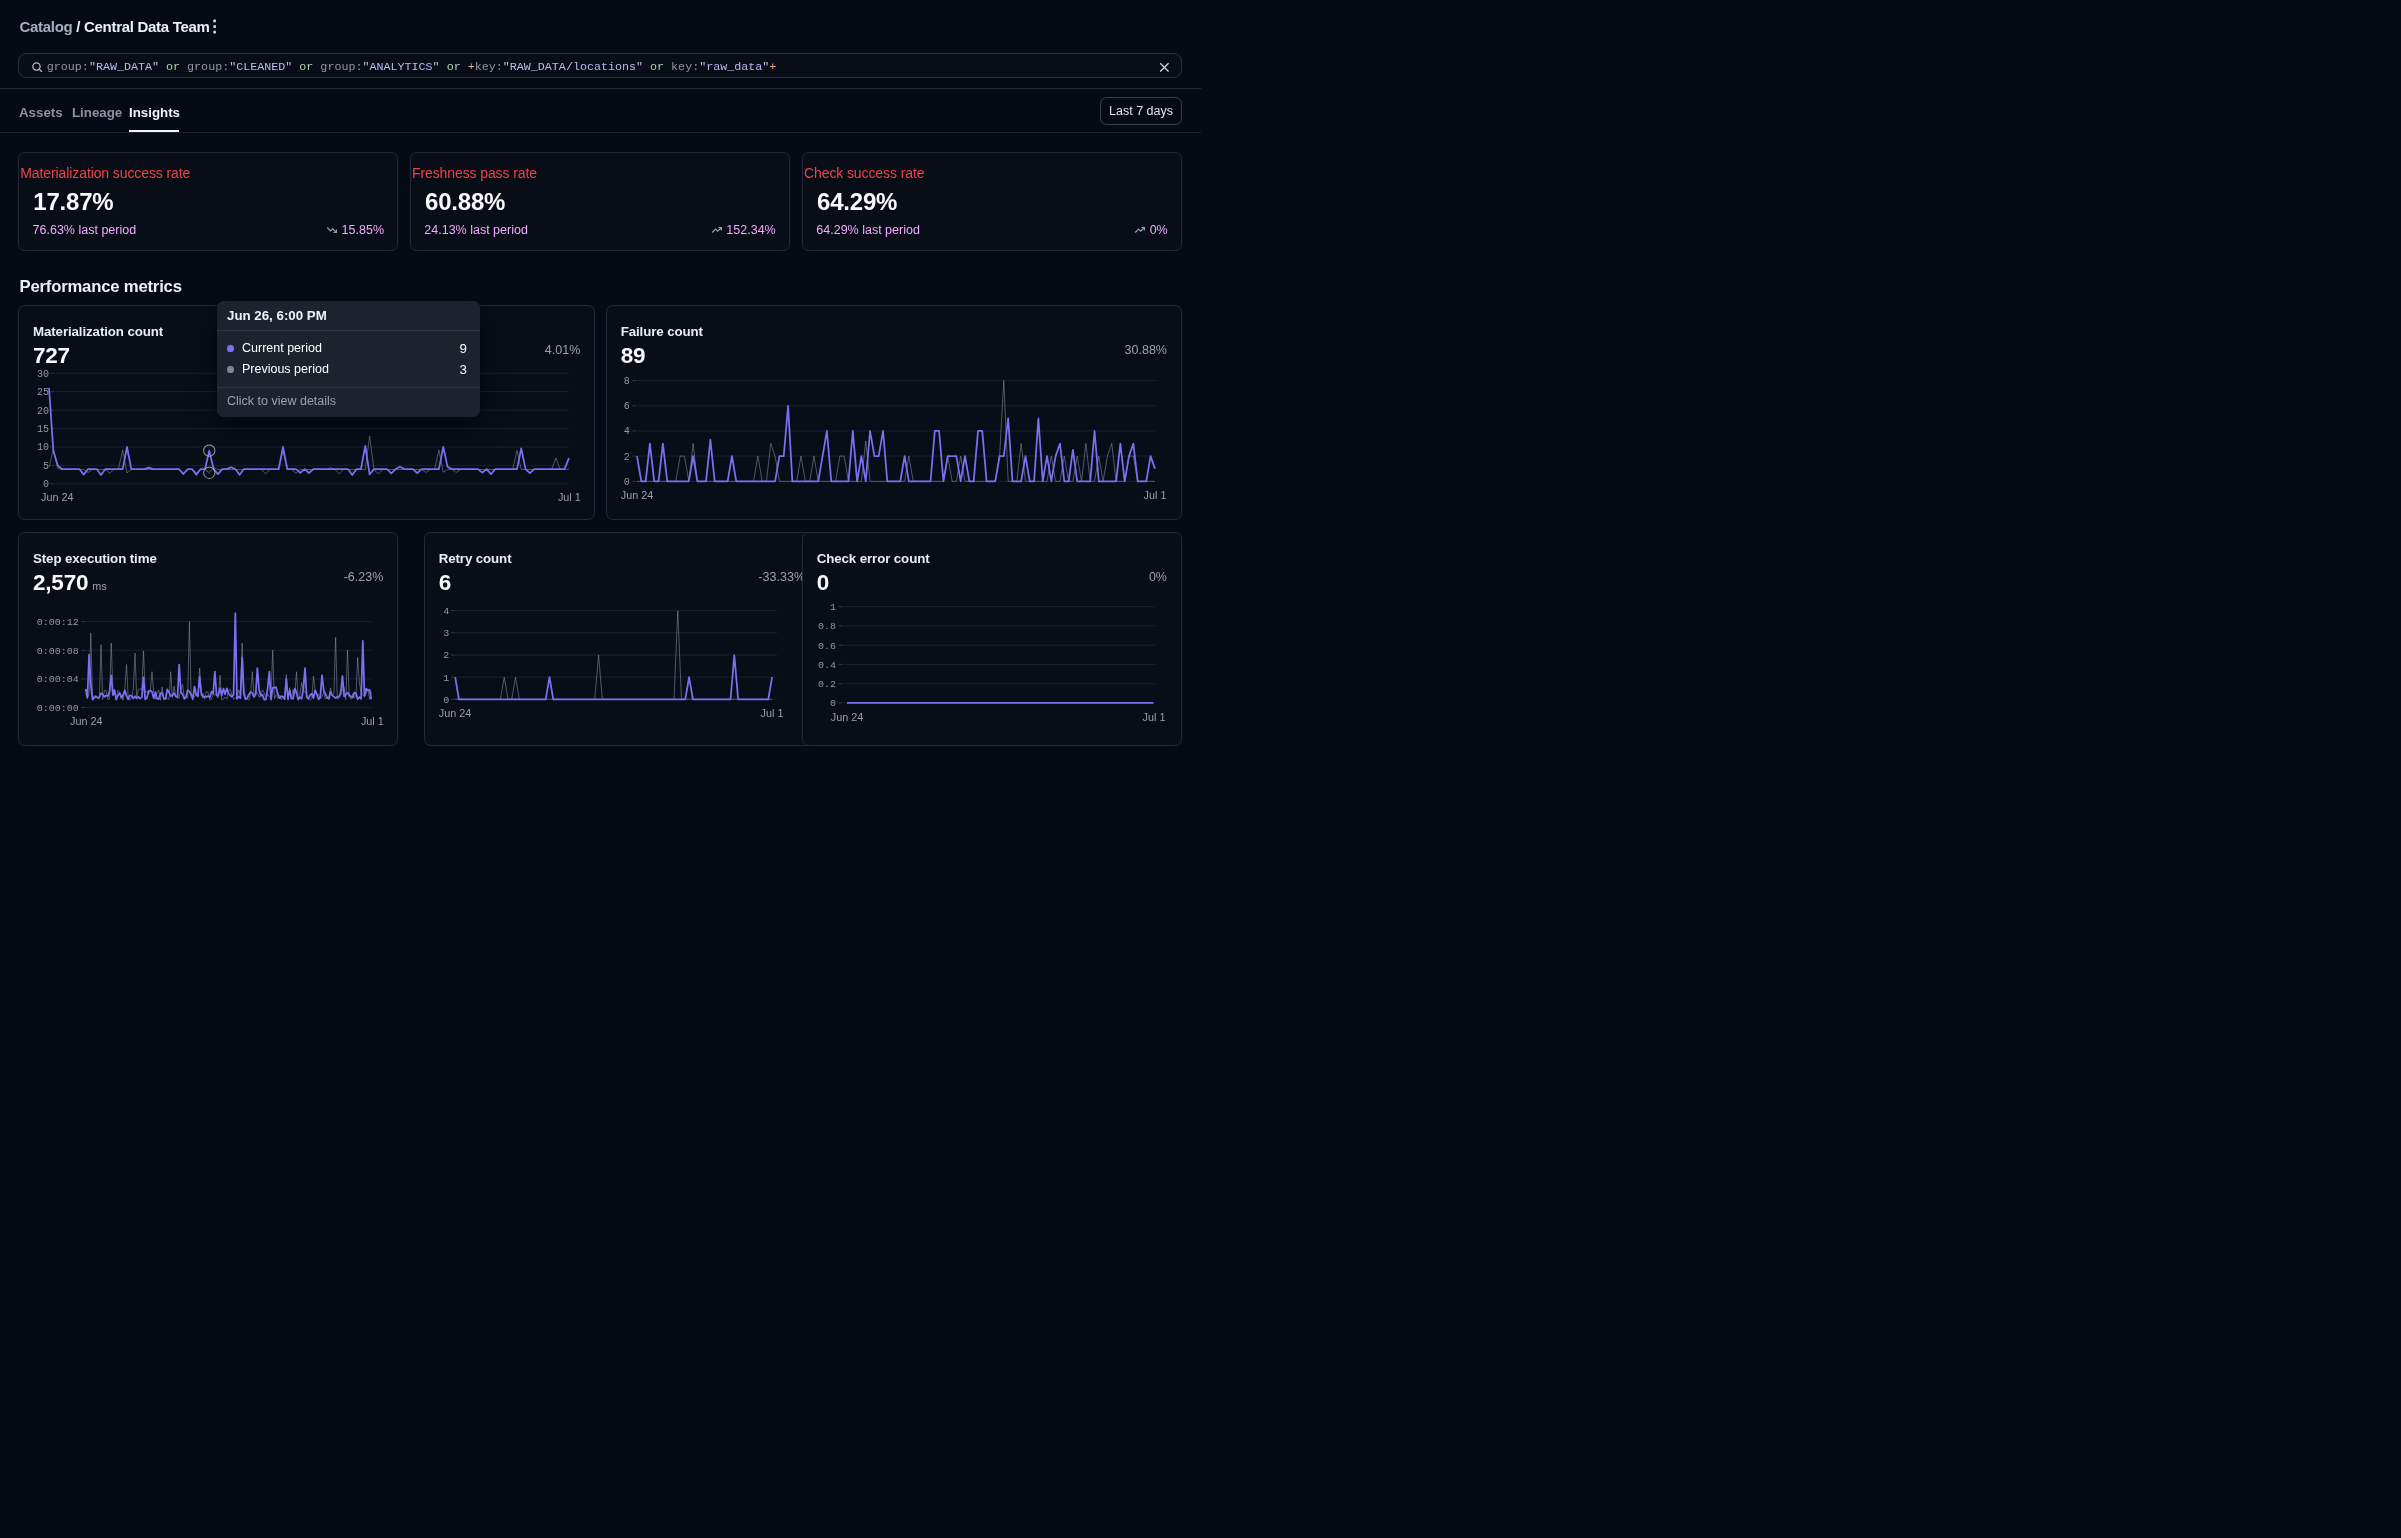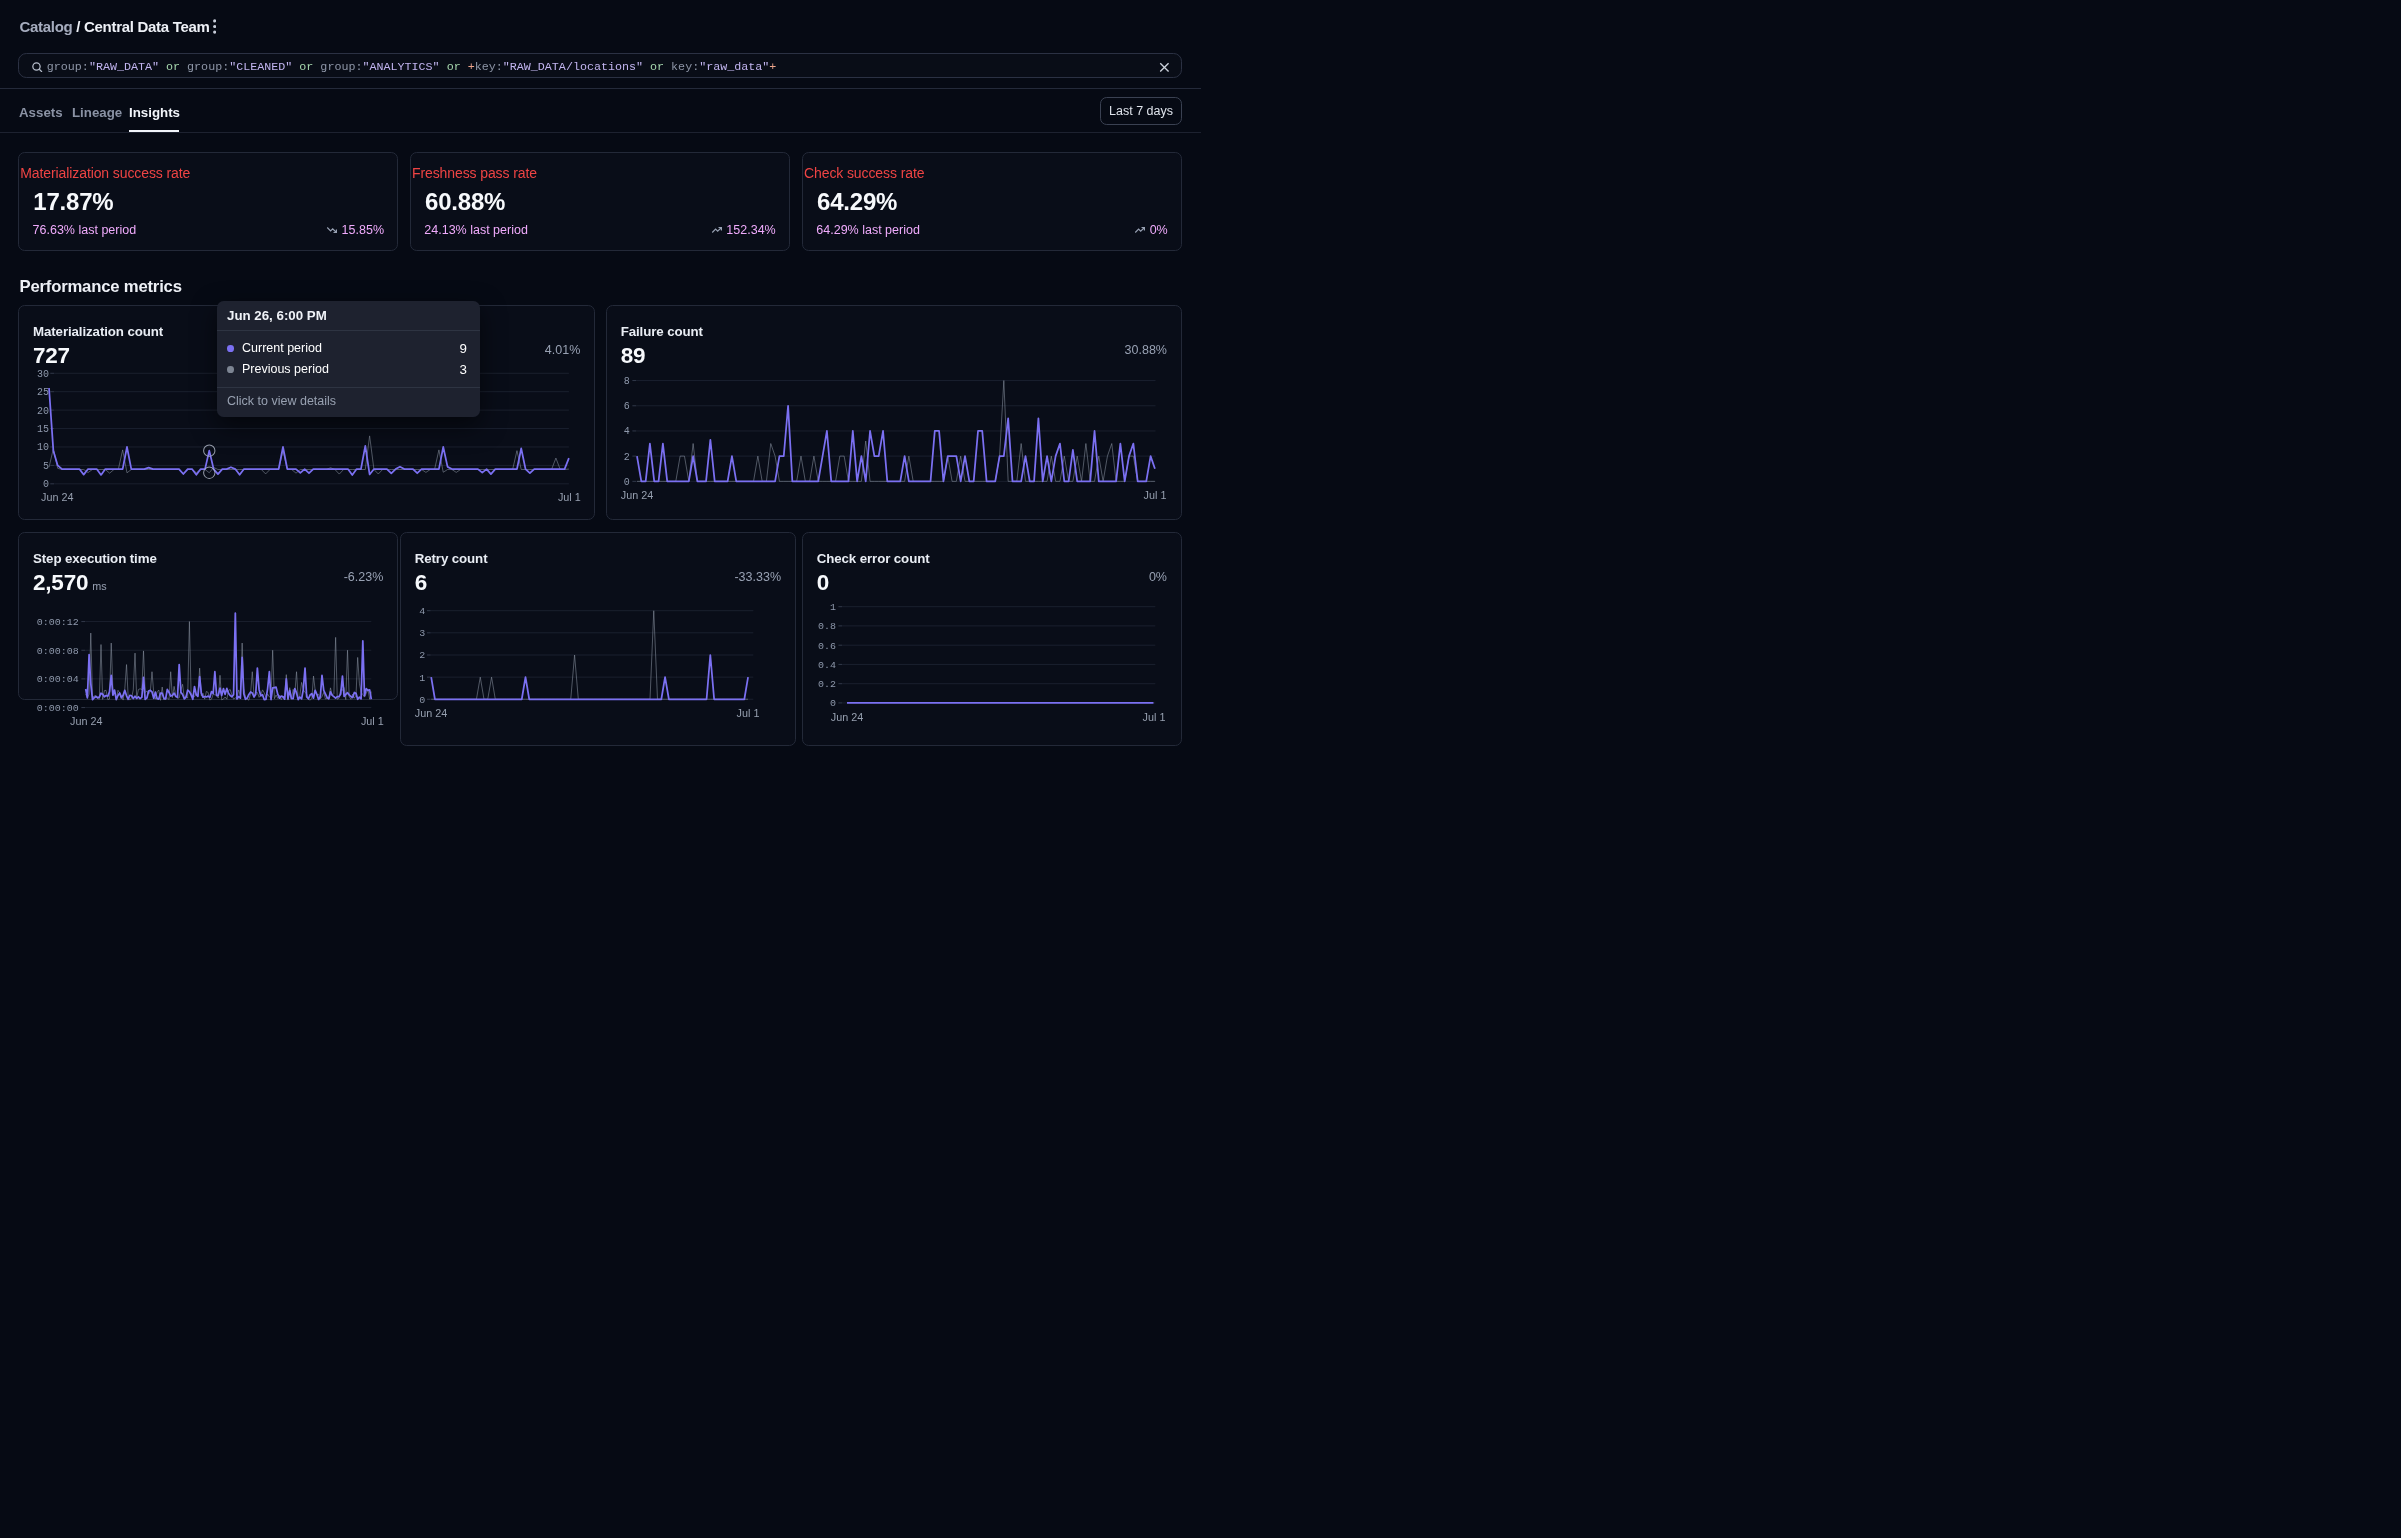--- a/index.html
+++ b/index.html
@@ -138,21 +138,21 @@
 <line x1="30.5" y1="210.2" x2="35.0" y2="210.2" stroke="#3a4254" stroke-width="1"></line>
 <line x1="35.0" y1="210.2" x2="658.5" y2="210.2" stroke="#1e2433" stroke-width="1"></line>
 <text x="27.3" y="214.4" text-anchor="end" class="tick">0</text>
 <polyline points="36.0,210.2 41.2,210.2 46.4,210.2 51.5,210.2 56.7,210.2 61.9,210.2 67.1,210.2 72.3,210.2 77.5,210.2 82.6,210.2 87.8,179.9 93.0,179.9 98.2,210.2 103.4,164.8 108.5,210.2 113.7,210.2 118.9,210.2 124.1,210.2 129.3,210.2 134.5,210.2 139.6,210.2 144.8,210.2 150.0,210.2 155.2,210.2 160.4,210.2 165.5,210.2 170.7,210.2 175.9,210.2 181.1,179.9 186.3,210.2 191.4,210.2 196.6,164.8 201.8,179.9 207.0,210.2 212.2,210.2 217.4,210.2 222.5,210.2 227.7,210.2 232.9,179.9 238.1,210.2 243.3,210.2 248.4,179.9 253.6,210.2 258.8,210.2 264.0,210.2 269.2,210.2 274.4,210.2 279.5,179.9 284.7,179.9 289.9,210.2 295.1,210.2 300.3,210.2 305.4,210.2 310.6,161.8 315.8,210.2 321.0,210.2 326.2,210.2 331.4,210.2 336.5,210.2 341.7,210.2 346.9,210.2 352.1,210.2 357.3,210.2 362.4,179.9 367.6,210.2 372.8,210.2 378.0,210.2 383.2,210.2 388.4,210.2 393.5,210.2 398.7,210.2 403.9,210.2 409.1,179.9 414.3,210.2 419.4,210.2 424.6,179.9 429.8,210.2 435.0,210.2 440.2,210.2 445.4,210.2 450.5,210.2 455.7,210.2 460.9,210.2 466.1,210.2 471.3,179.9 476.4,89.2 481.6,210.2 486.8,210.2 492.0,210.2 497.2,164.8 502.4,210.2 507.5,210.2 512.7,210.2 517.9,210.2 523.1,210.2 528.3,210.2 533.4,179.9 538.6,210.2 543.8,210.2 549.0,179.9 554.2,210.2 559.3,210.2 564.5,179.9 569.7,210.2 574.9,164.8 580.1,210.2 585.3,210.2 590.4,179.9 595.6,210.2 600.8,179.9 606.0,164.8 611.2,210.2 616.3,210.2 621.5,210.2 626.7,179.9 631.9,179.9 637.1,210.2 642.3,210.2 647.4,210.2 652.6,210.2 657.8,210.2" fill="none" stroke="rgba(139,148,164,0.60)" stroke-width="1.1"></polyline>
       <polyline points="36.0,179.9 41.2,210.2 46.4,210.2 51.5,164.8 56.7,210.2 61.9,210.2 67.1,164.8 72.3,210.2 77.5,210.2 82.6,210.2 87.8,210.2 93.0,210.2 98.2,210.2 103.4,179.9 108.5,210.2 113.7,210.2 118.9,210.2 124.1,160.3 129.3,210.2 134.5,210.2 139.6,210.2 144.8,210.2 150.0,179.9 155.2,210.2 160.4,210.2 165.5,210.2 170.7,210.2 175.9,210.2 181.1,210.2 186.3,210.2 191.4,210.2 196.6,210.2 201.8,210.2 207.0,179.9 212.2,179.9 217.4,119.5 222.5,210.2 227.7,210.2 232.9,210.2 238.1,210.2 243.3,210.2 248.4,210.2 253.6,210.2 258.8,179.9 264.0,149.7 269.2,210.2 274.4,210.2 279.5,210.2 284.7,210.2 289.9,210.2 295.1,149.7 300.3,210.2 305.4,179.9 310.6,210.2 315.8,149.7 321.0,179.9 326.2,179.9 331.4,149.7 336.5,210.2 341.7,210.2 346.9,210.2 352.1,210.2 357.3,179.9 362.4,210.2 367.6,210.2 372.8,210.2 378.0,210.2 383.2,210.2 388.4,210.2 393.5,149.7 398.7,149.7 403.9,210.2 409.1,179.9 414.3,179.9 419.4,179.9 424.6,210.2 429.8,179.9 435.0,210.2 440.2,210.2 445.4,149.7 450.5,149.7 455.7,210.2 460.9,210.2 466.1,210.2 471.3,179.9 476.4,179.9 481.6,134.6 486.8,210.2 492.0,210.2 497.2,210.2 502.4,179.9 507.5,210.2 512.7,210.2 517.9,134.6 523.1,210.2 528.3,179.9 533.4,210.2 538.6,179.9 543.8,164.8 549.0,210.2 554.2,210.2 559.3,172.4 564.5,210.2 569.7,210.2 574.9,210.2 580.1,210.2 585.3,149.7 590.4,210.2 595.6,210.2 600.8,210.2 606.0,210.2 611.2,210.2 616.3,164.8 621.5,210.2 626.7,179.9 631.9,164.8 637.1,210.2 642.3,210.2 647.4,210.2 652.6,179.9 657.8,195.1" fill="none" stroke="#7b70f2" stroke-width="2.1" stroke-linejoin="round"></polyline>
 
 </svg>
 <div class="xlab" style="left:30px;top:183px;transform:translateX(-50%)">Jun 24</div>
 <div class="xlab" style="left:548px;top:183px;transform:translateX(-50%)">Jul 1</div>
 </div>
-<div class="card" style="left:18.3px;top:532px;width:380px;height:168px">
+<div class="card" style="left:18.3px;top:532px;width:380px;height:214px">
 <div class="ctitle">Step execution time</div>
 <div class="cnum">2,570<span class="ms">ms</span></div>
 <div class="cpct">-6.23%</div>
 <svg width="380" height="214" viewBox="0 0 456.3 257.3" style="position:absolute;left:0;top:0">
 <line x1="74.7" y1="106.5" x2="79.2" y2="106.5" stroke="#3a4254" stroke-width="1"></line>
 <line x1="79.2" y1="106.5" x2="423.3" y2="106.5" stroke="#1e2433" stroke-width="1"></line>
 <text x="71.5" y="110.7" text-anchor="end" class="tick">0:00:12</text>
 <line x1="74.7" y1="141.0" x2="79.2" y2="141.0" stroke="#3a4254" stroke-width="1"></line>
 <line x1="79.2" y1="141.0" x2="423.3" y2="141.0" stroke="#1e2433" stroke-width="1"></line>
 <text x="71.5" y="145.2" text-anchor="end" class="tick">0:00:08</text>
@@ -162,21 +162,21 @@
 <line x1="74.7" y1="209.9" x2="79.2" y2="209.9" stroke="#3a4254" stroke-width="1"></line>
 <line x1="79.2" y1="209.9" x2="423.3" y2="209.9" stroke="#1e2433" stroke-width="1"></line>
 <text x="71.5" y="214.1" text-anchor="end" class="tick">0:00:00</text>
 <polyline points="79.9,193.7 81.9,198.2 84.0,193.8 86.0,120.3 88.1,197.3 90.1,196.0 92.2,195.6 94.2,199.0 96.3,199.8 98.3,134.1 100.3,200.1 102.4,189.5 104.4,189.2 106.5,200.2 108.5,199.7 110.6,132.3 112.6,188.3 114.6,190.1 116.7,201.1 118.7,189.1 120.8,192.2 122.8,195.5 124.9,200.9 126.9,187.5 129.0,158.2 131.0,197.9 133.0,200.9 135.1,198.1 137.1,188.7 139.2,144.4 141.2,198.3 143.3,188.2 145.3,187.3 147.4,188.3 149.4,141.8 151.4,191.8 153.5,190.0 155.5,193.7 157.6,190.7 159.6,166.8 161.7,192.0 163.7,199.8 165.8,190.9 167.8,188.8 169.8,201.2 171.9,185.2 173.9,200.8 176.0,198.5 178.0,198.4 180.1,200.2 182.1,166.8 184.1,197.9 186.2,184.4 188.2,195.6 190.3,198.7 192.3,198.4 194.4,188.4 196.4,181.9 198.5,198.5 200.5,195.6 202.5,198.6 204.6,106.5 206.6,192.3 208.7,195.9 210.7,196.9 212.8,193.2 214.8,195.8 216.9,162.5 218.9,195.9 220.9,192.7 223.0,199.8 225.0,190.5 227.1,191.7 229.1,200.8 231.2,199.7 233.2,193.5 235.2,194.7 237.3,194.7 239.3,198.4 241.4,171.1 243.4,200.6 245.5,199.7 247.5,197.2 249.6,199.8 251.6,189.5 253.6,188.1 255.7,194.9 257.7,199.7 259.8,198.2 261.8,199.0 263.9,188.7 265.9,195.7 268.0,132.3 270.0,186.7 272.0,197.7 274.1,199.8 276.1,201.0 278.2,192.9 280.2,166.8 282.3,196.0 284.3,191.7 286.3,191.8 288.4,197.6 290.4,194.8 292.5,188.6 294.5,192.1 296.6,197.5 298.6,193.6 300.7,197.1 302.7,197.6 304.7,141.0 306.8,199.2 308.8,194.8 310.9,198.9 312.9,195.2 315.0,200.5 317.0,196.8 319.1,197.8 321.1,170.3 323.1,200.9 325.2,186.0 327.2,199.9 329.3,188.0 331.3,193.8 333.4,166.8 335.4,199.9 337.4,195.3 339.5,179.6 341.5,188.2 343.6,191.8 345.6,193.4 347.7,200.2 349.7,200.8 351.8,199.0 353.8,172.0 355.8,189.0 357.9,194.2 359.9,193.9 362.0,199.5 364.0,196.6 366.1,191.6 368.1,199.5 370.2,198.8 372.2,199.4 374.2,186.2 376.3,195.1 378.3,193.1 380.4,125.5 382.4,199.9 384.5,198.7 386.5,188.2 388.6,189.1 390.6,185.9 392.6,200.3 394.7,141.0 396.7,196.7 398.8,200.0 400.8,193.7 402.9,198.7 404.9,195.1 406.9,149.6 409.0,180.8 411.0,191.6 413.1,194.3 415.1,197.3 417.2,193.0 419.2,187.9 421.3,199.9 423.3,190.7" fill="none" stroke="rgba(139,148,164,0.60)" stroke-width="1.1"></polyline>
       <polyline points="79.9,187.6 81.9,198.3 84.0,146.1 86.0,181.0 88.1,200.4 90.1,198.1 92.2,196.5 94.2,198.1 96.3,197.3 98.3,192.6 100.3,193.9 102.4,196.9 104.4,195.4 106.5,196.3 108.5,190.9 110.6,171.1 112.6,195.0 114.6,188.9 116.7,200.2 118.7,195.4 120.8,192.4 122.8,198.2 124.9,195.1 126.9,189.1 129.0,195.8 131.0,199.9 133.0,195.1 135.1,195.7 137.1,199.1 139.2,196.2 141.2,198.9 143.3,196.9 145.3,199.1 147.4,197.6 149.4,173.7 151.4,200.0 153.5,198.3 155.5,190.1 157.6,189.1 159.6,190.9 161.7,198.7 163.7,191.4 165.8,199.2 167.8,199.7 169.8,192.6 171.9,192.6 173.9,198.8 176.0,199.6 178.0,188.1 180.1,191.7 182.1,196.0 184.1,195.3 186.2,192.5 188.2,196.5 190.3,197.5 192.3,158.2 194.4,191.6 196.4,194.2 198.5,199.4 200.5,197.6 202.5,188.9 204.6,190.8 206.6,194.6 208.7,199.9 210.7,184.6 212.8,194.3 214.8,196.5 216.9,172.8 218.9,192.5 220.9,197.3 223.0,196.6 225.0,197.1 227.1,196.1 229.1,197.7 231.2,190.6 233.2,193.0 235.2,166.8 237.3,195.4 239.3,195.2 241.4,186.4 243.4,195.4 245.5,187.1 247.5,194.0 249.6,186.9 251.6,192.6 253.6,195.4 255.7,196.9 257.7,194.3 259.8,96.2 261.8,199.5 263.9,196.6 265.9,198.6 268.0,149.6 270.0,193.4 272.0,199.9 274.1,198.4 276.1,194.1 278.2,191.2 280.2,192.3 282.3,197.2 284.3,194.0 286.3,162.5 288.4,188.4 290.4,195.7 292.5,194.4 294.5,200.2 296.6,200.1 298.6,187.3 300.7,166.8 302.7,200.2 304.7,186.3 306.8,185.8 308.8,185.4 310.9,194.1 312.9,198.5 315.0,196.2 317.0,196.6 319.1,199.8 321.1,175.4 323.1,199.3 325.2,189.2 327.2,198.8 329.3,199.1 331.3,187.0 333.4,192.2 335.4,200.3 337.4,197.3 339.5,199.4 341.5,188.3 343.6,162.5 345.6,197.0 347.7,199.3 349.7,194.8 351.8,193.1 353.8,198.5 355.8,189.1 357.9,194.2 359.9,200.1 362.0,196.9 364.0,171.1 366.1,189.1 368.1,193.5 370.2,197.9 372.2,199.4 374.2,190.9 376.3,195.2 378.3,196.7 380.4,198.5 382.4,196.8 384.5,196.7 386.5,193.5 388.6,172.0 390.6,196.5 392.6,194.1 394.7,192.0 396.7,194.6 398.8,196.7 400.8,197.9 402.9,191.8 404.9,192.8 406.9,199.9 409.0,197.4 411.0,199.5 413.1,129.8 415.1,195.6 417.2,187.2 419.2,189.1 421.3,188.6 423.3,199.9" fill="none" stroke="#7b70f2" stroke-width="2.1" stroke-linejoin="round"></polyline>
 
 </svg>
 <div class="xlab" style="left:67px;top:182px;transform:translateX(-50%)">Jun 24</div>
 <div class="xlab" style="left:353px;top:182px;transform:translateX(-50%)">Jul 1</div>
 </div>
-<div class="card" style="left:400px;top:532px;width:396px;height:214px">
+<div class="card" style="left:424px;top:532px;width:396px;height:214px">
 <div class="ctitle">Retry count</div>
 <div class="cnum">6</div>
 <div class="cpct">-33.33%</div>
 <svg width="380" height="214" viewBox="0 0 456.3 257.3" style="position:absolute;left:0;top:0">
 <line x1="30.9" y1="93.4" x2="35.4" y2="93.4" stroke="#3a4254" stroke-width="1"></line>
 <line x1="35.4" y1="93.4" x2="423.3" y2="93.4" stroke="#1e2433" stroke-width="1"></line>
 <text x="29" y="97.6" text-anchor="end" class="tick">4</text>
 <line x1="30.9" y1="120.0" x2="35.4" y2="120.0" stroke="#3a4254" stroke-width="1"></line>
 <line x1="35.4" y1="120.0" x2="423.3" y2="120.0" stroke="#1e2433" stroke-width="1"></line>
 <text x="29" y="124.2" text-anchor="end" class="tick">3</text>

